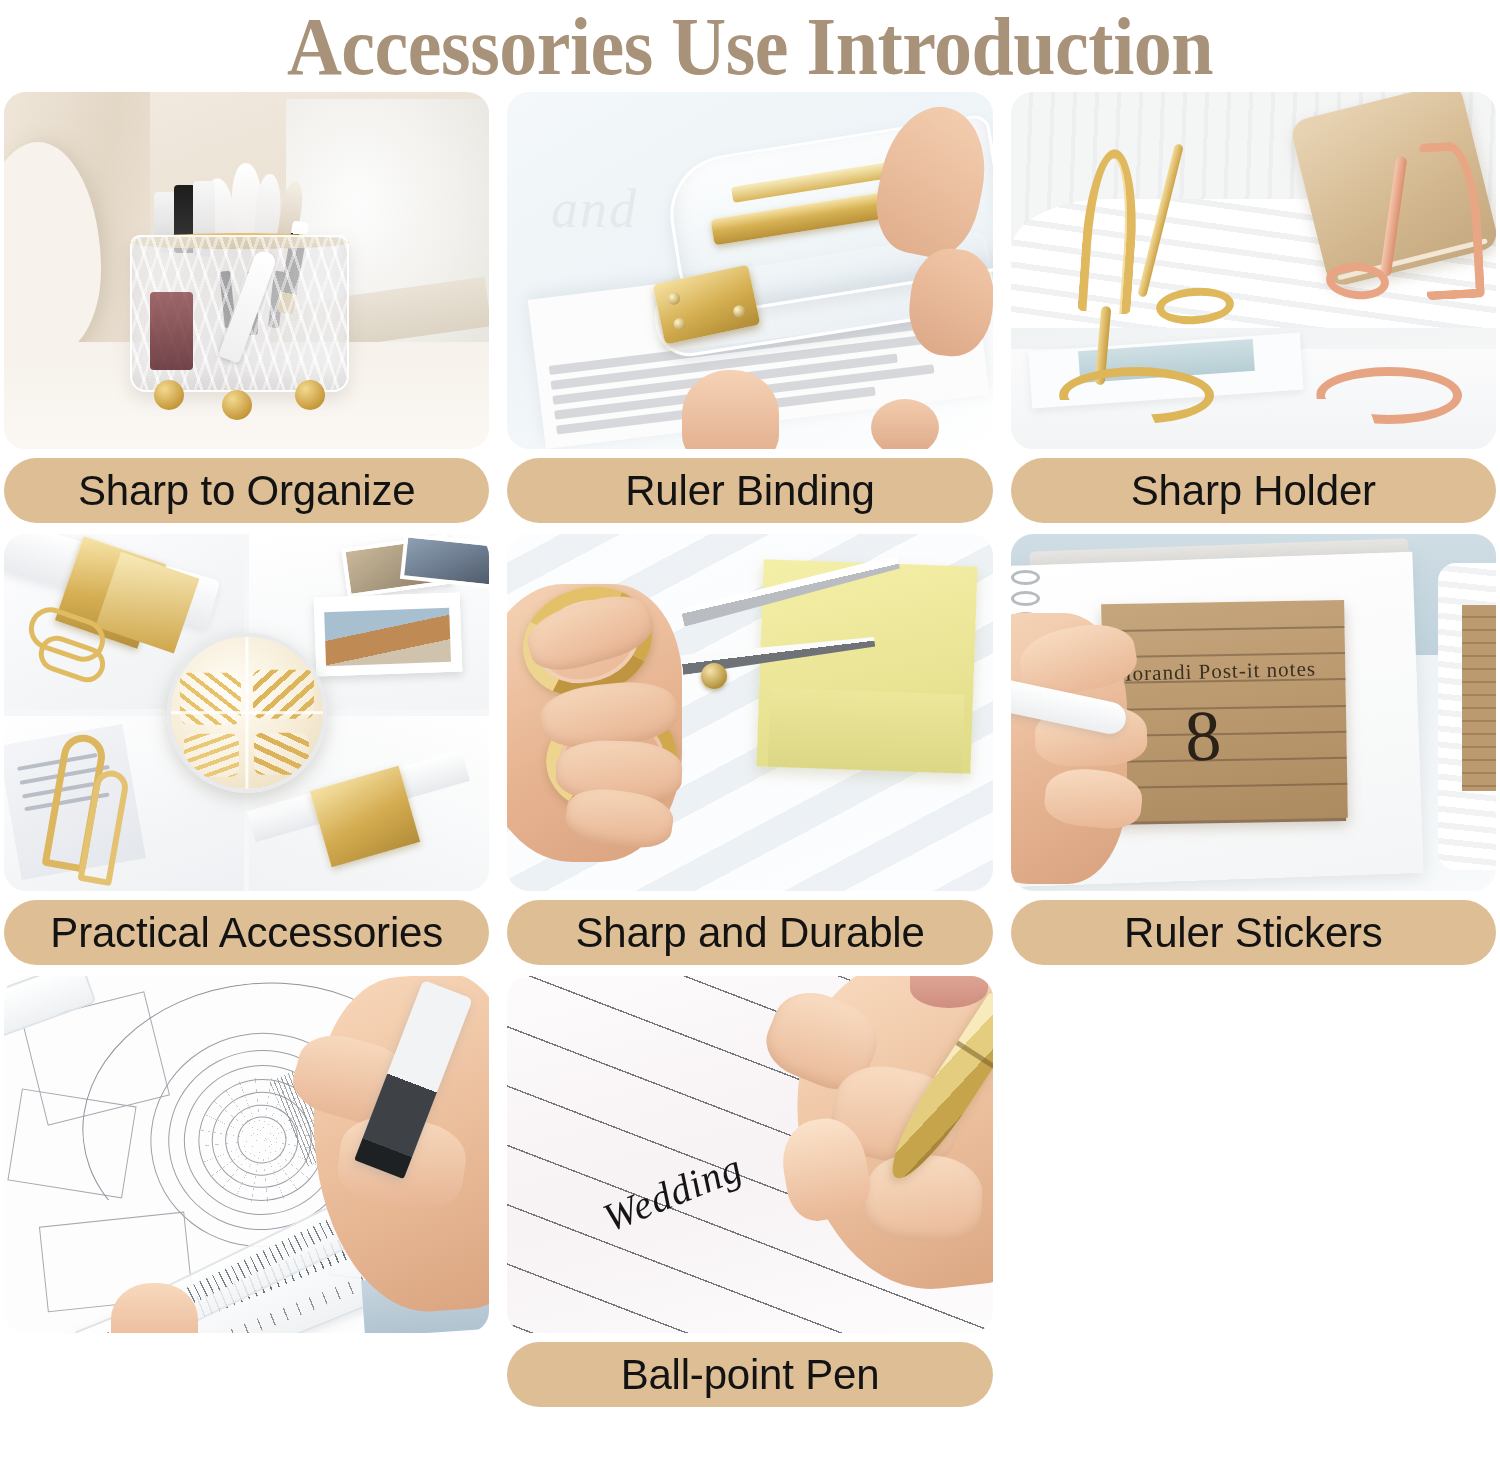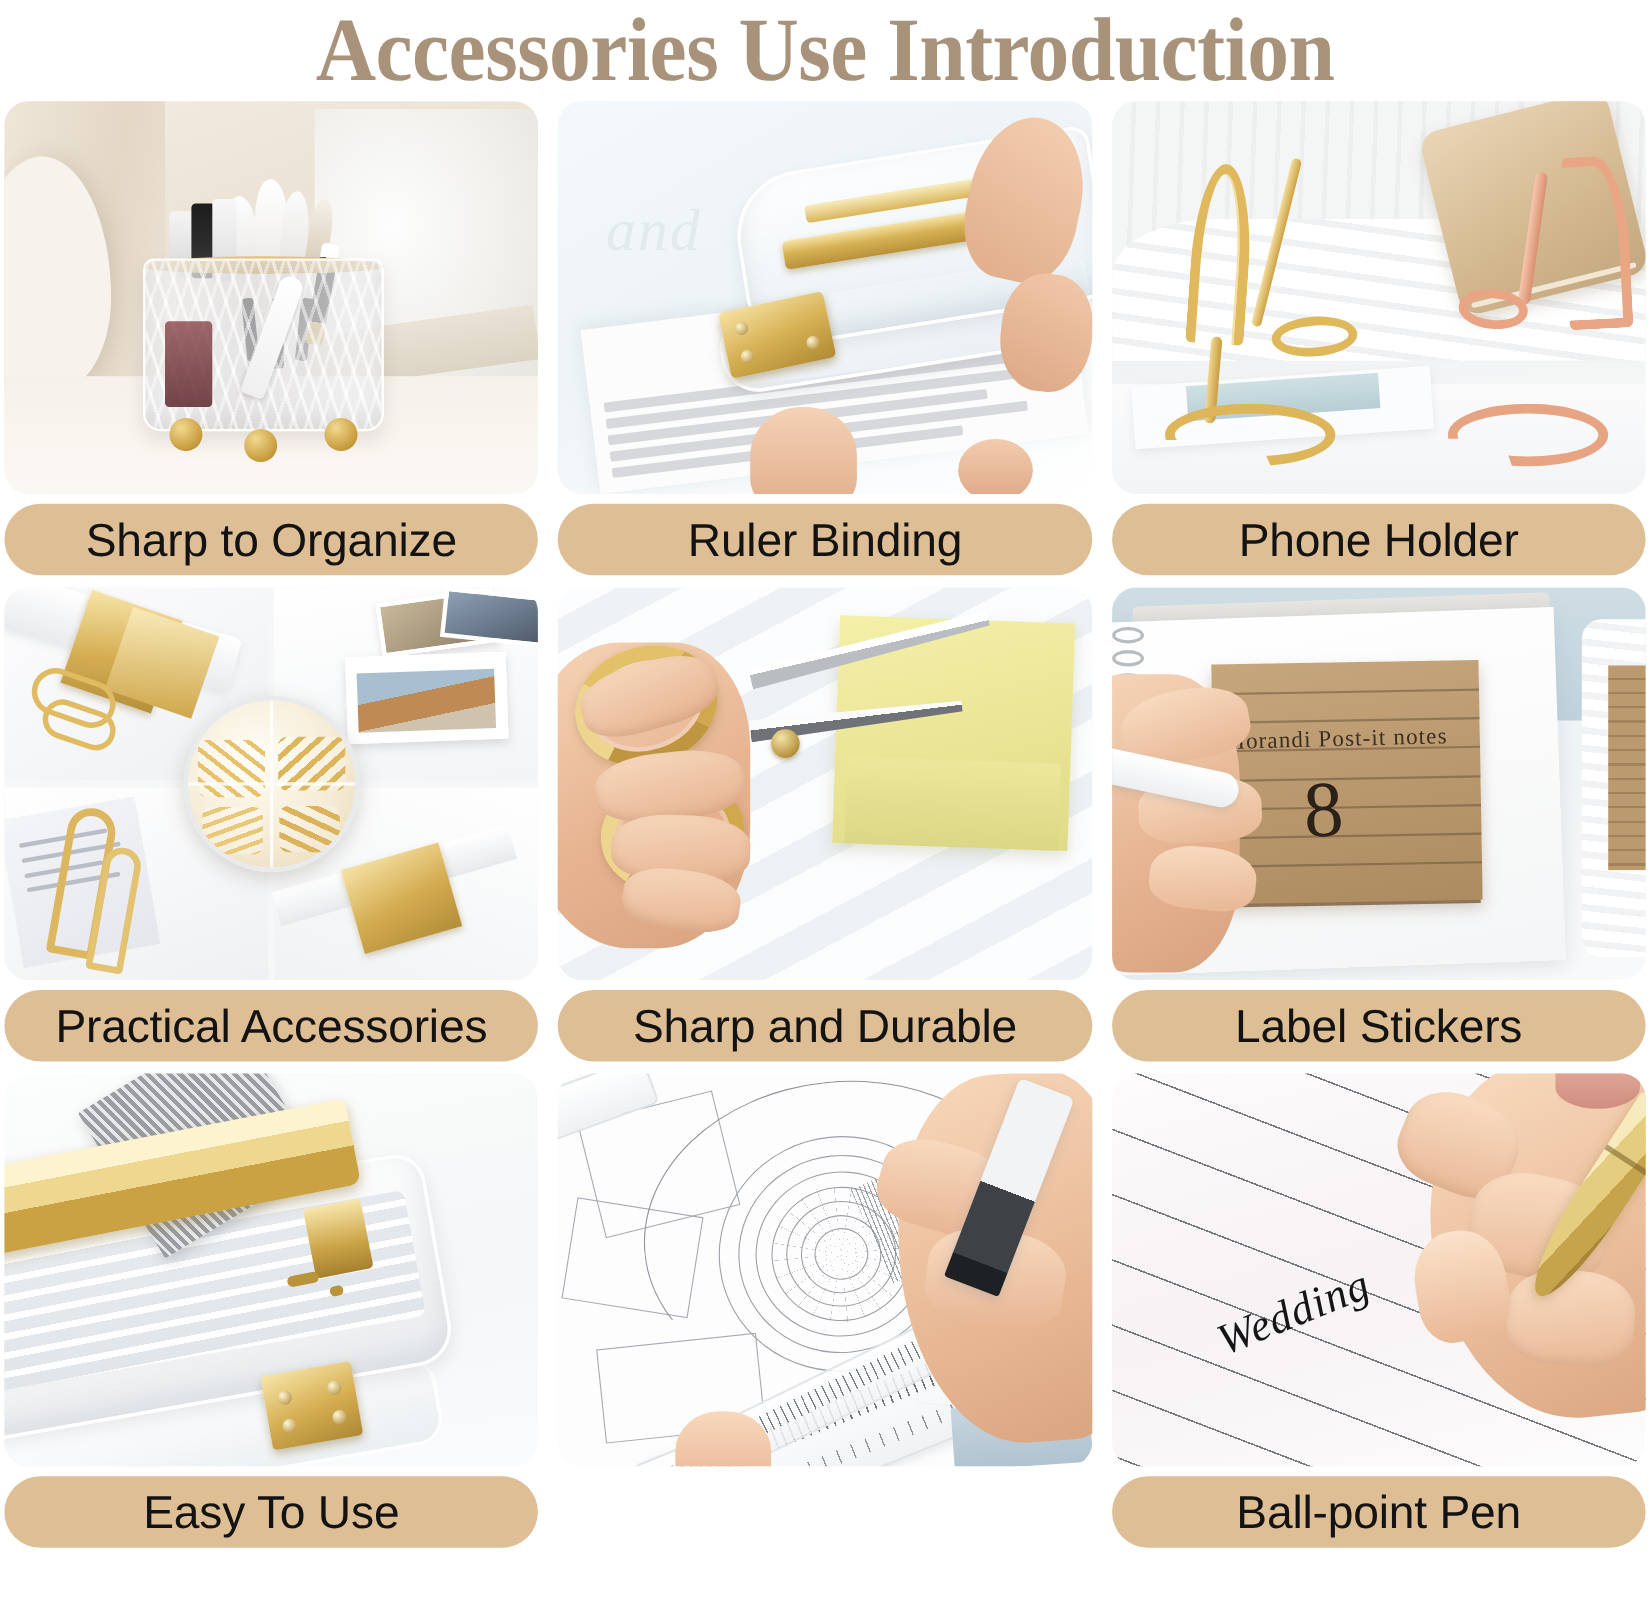--- a/index.html
+++ b/index.html
@@ -598,21 +598,21 @@
           <div class="g-foot"></div>
             <div class="g-base"></div>
           <div class="phone"></div>
           <div class="r-up"></div>
             <div class="r-arm"></div>
             <div class="r-lip"></div>
           <div class="r-base"></div>
         </div>
       </div>
       <div class="caption">
-        <span class="caption-text">Phone Holder</span>
+        <span class="caption-text">Sharp Holder</span>
       </div>
     </div>
 
     <div class="cell">
       <div class="photo p5">
         <div class="photo-inner">
           <div class="q q1"></div>
             <div class="q q2"></div>
             <div class="q q3"></div>
             <div class="q q4"></div>
@@ -700,46 +700,24 @@
           <div class="towel6"></div>
             <div class="kstack"></div>
           <div class="hand6"></div>
           <div class="f6 f6a"></div>
             <div class="f6 f6b"></div>
             <div class="f6 f6c"></div>
           <div class="stylus"></div>
         </div>
       </div>
       <div class="caption">
-        <span class="caption-text">Label Stickers</span>
+        <span class="caption-text">Ruler Stickers</span>
       </div>
     </div>
 
-    <div class="cell">
-      <div class="photo p7">
-        <div class="photo-inner">
-          <div class="lowrail"></div>
-          <div class="hbody"></div>
-          <div class="staples"></div>
-          <div class="gold-arm"></div>
-          <div class="gold-tip"></div>
-          <div class="slot"></div>
-            <div class="slot2"></div>
-          <div class="gplate">
-              <i></i>
-              <i></i>
-              <i></i>
-              <i></i>
-            </div>
-        </div>
-      </div>
-      <div class="caption">
-        <span class="caption-text">Easy To Use</span>
-      </div>
-    </div>
 
     <div class="cell">
       <div class="photo p8">
         <div class="photo-inner">
           <div class="sheet"></div>
           <div class="poly po1"></div>
             <div class="poly po2"></div>
           <div class="poly po3"></div>
             <div class="poly po4"></div>
           <div class="outerarc"></div>

